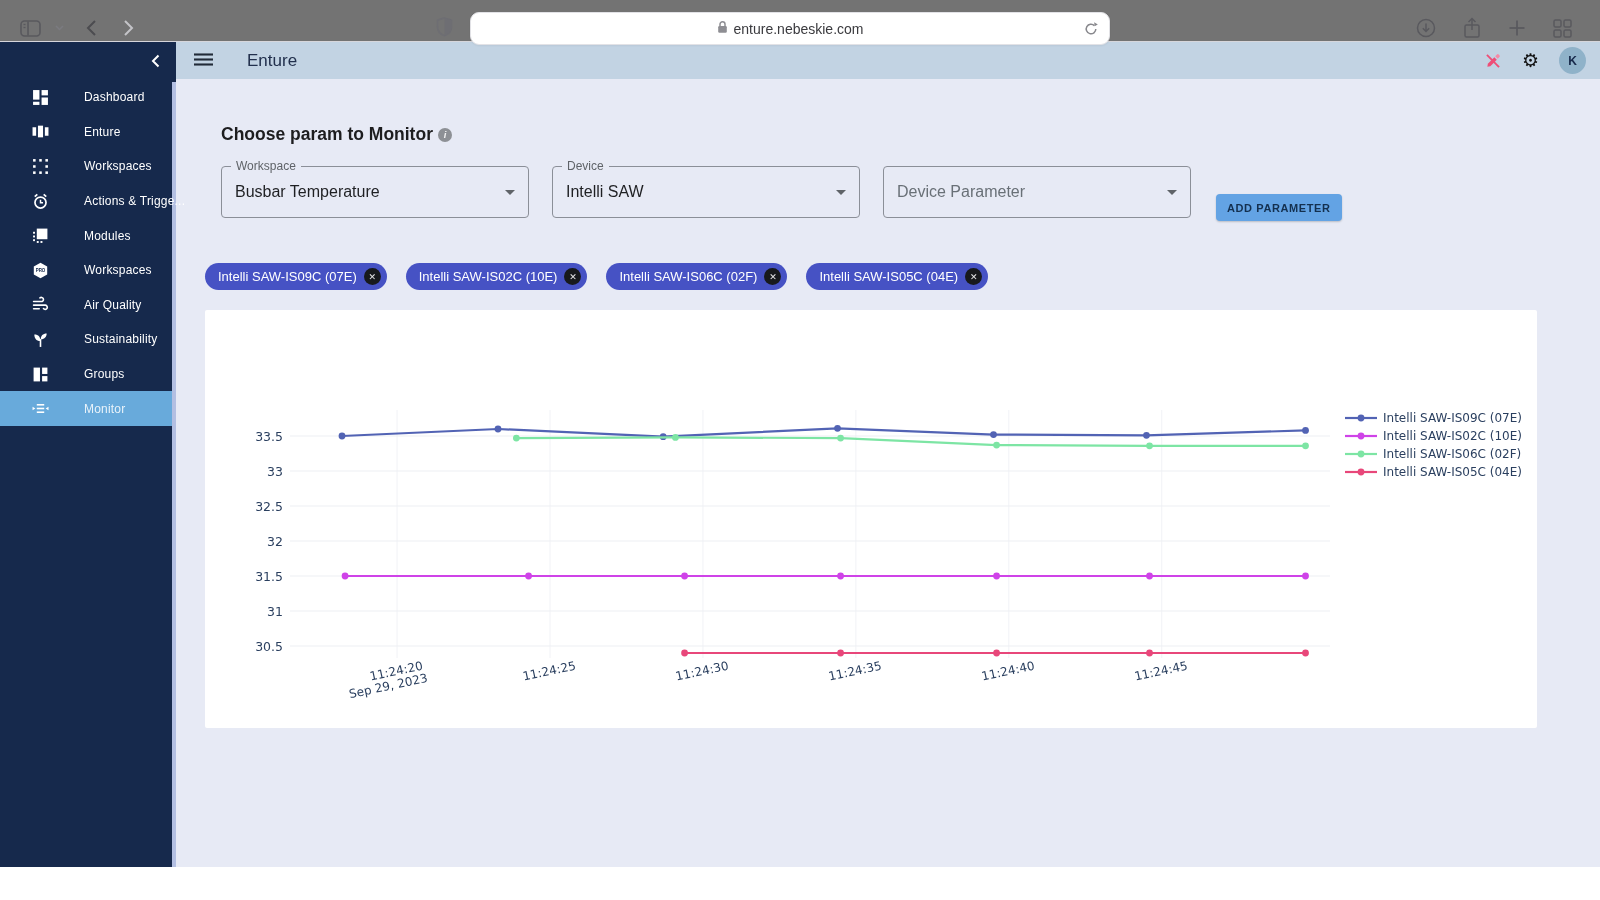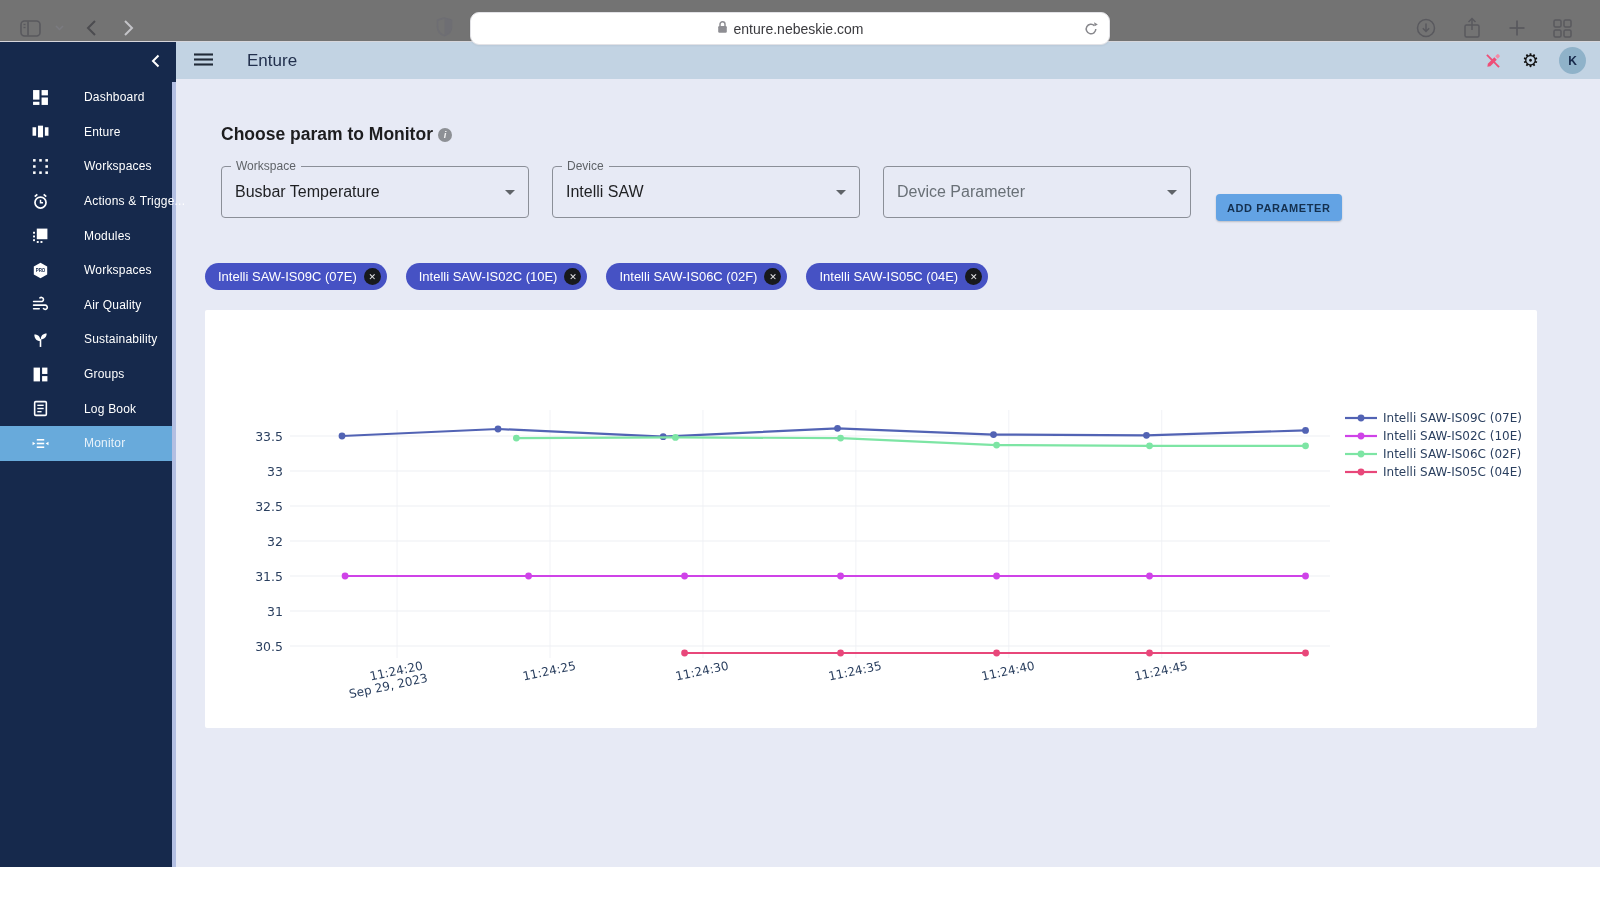--- a/index.html
+++ b/index.html
@@ -284,31 +284,20 @@
           </div>
           <div class="side-item">
             <span class="ic">
               <svg width="17" height="17" viewBox="0 0 16 16">
                 <rect x="1.5" y="1.5" width="6" height="13" fill="#fff"></rect>
                 <rect x="9.5" y="1.5" width="5" height="6" fill="#fff"></rect>
                 <rect x="9.5" y="9.5" width="5" height="5" fill="#fff"></rect>
               </svg>
             </span>
             <span class="lbl">Groups</span>
-          </div>
-          <div class="side-item">
-            <span class="ic">
-              <svg width="17" height="17" viewBox="0 0 16 16">
-                <rect x="2.5" y="1.5" width="11" height="13" rx="1" fill="none" stroke="#fff" stroke-width="1.5"></rect>
-                <line x1="5" y1="5" x2="11" y2="5" stroke="#fff" stroke-width="1.3"></line>
-                <line x1="5" y1="8" x2="11" y2="8" stroke="#fff" stroke-width="1.3"></line>
-                <line x1="5" y1="11" x2="9" y2="11" stroke="#fff" stroke-width="1.3"></line>
-              </svg>
-            </span>
-            <span class="lbl">Log Book</span>
           </div>
           <div class="side-item active">
             <span class="ic">
               <svg width="17" height="17" viewBox="0 0 16 16">
                 <g stroke="#fff" stroke-width="1.5">
                   <line x1="4.5" y1="4.5" x2="11.5" y2="4.5"></line>
                   <line x1="4.5" y1="8" x2="11.5" y2="8"></line>
                   <line x1="4.5" y1="11.5" x2="11.5" y2="11.5"></line>
                 </g>
                 <polygon points="0.5,6.3 3.2,8 0.5,9.7" fill="#fff"></polygon>

